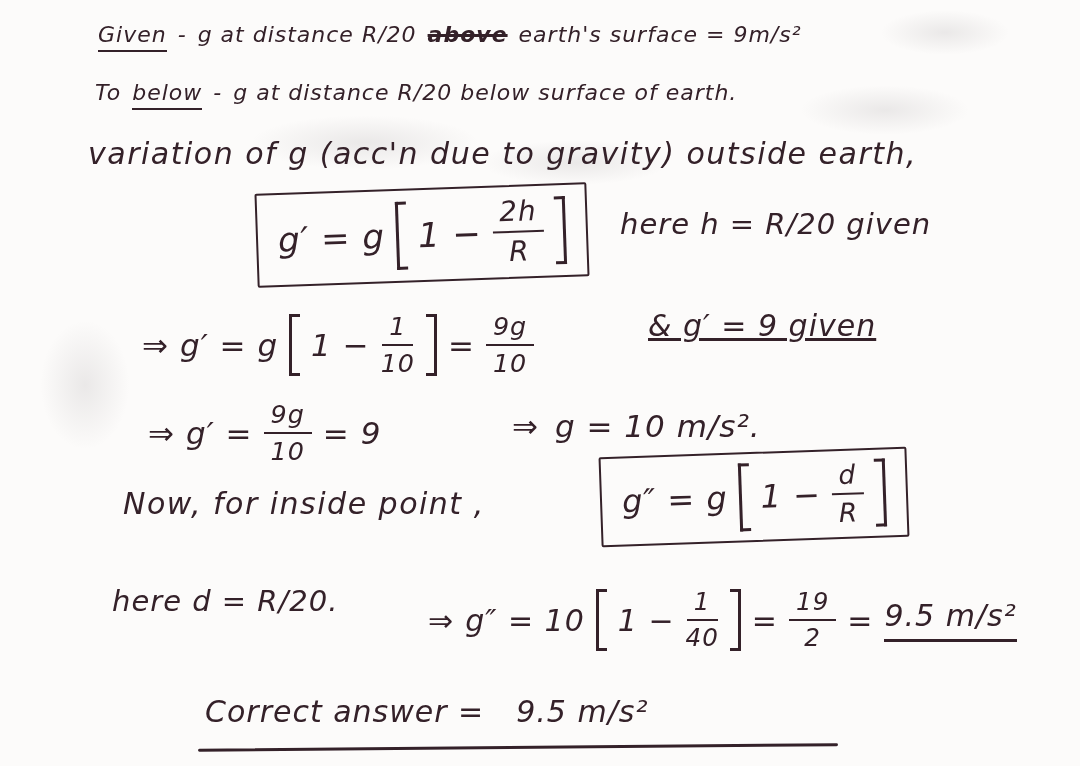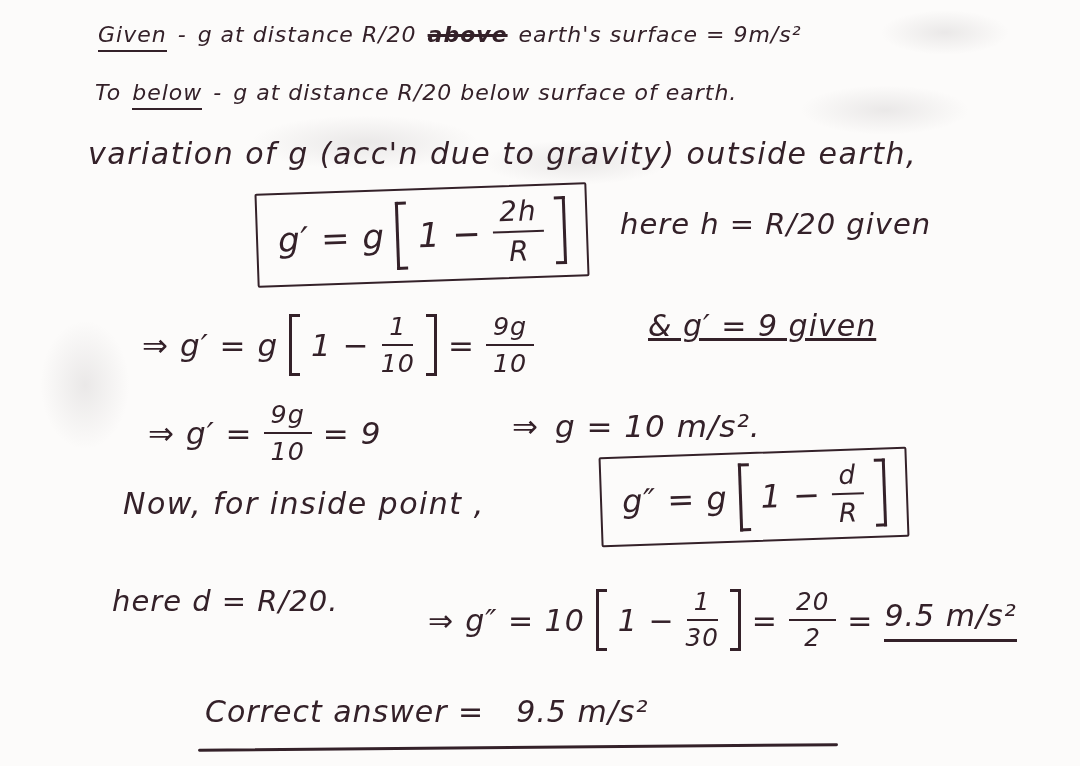--- a/index.html
+++ b/index.html
@@ -161,26 +161,26 @@
   <span>here d = R/20.</span>
 </div>
 
 <div class="line formula" style="left:428px;top:588px;font-size:30px;">
   <span>⇒</span>
   <span>g″ = 10</span>
   <span class="bk bk-l"></span>
   <span>1 −</span>
   <span class="frac">
     <span class="num">1</span>
-    <span class="den">30</span>
+    <span class="den">40</span>
   </span>
   <span class="bk bk-r"></span>
   <span>=</span>
   <span class="frac">
-    <span class="num">20</span>
+    <span class="num">19</span>
     <span class="den">2</span>
   </span>
   <span>=</span>
   <span class="res-u">9.5 m/s²</span>
 </div>
 
 <div class="line" style="left:205px;top:694px;font-size:30px;gap:32px;">
   <span>Correct answer =</span>
   <span>9.5 m/s²</span>
 </div>

